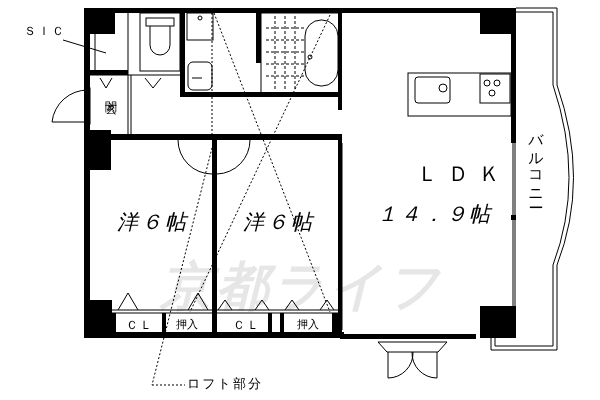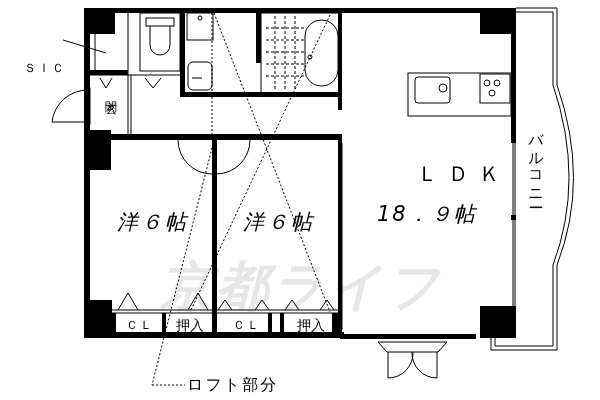--- a/index.html
+++ b/index.html
@@ -2,21 +2,21 @@
 <html><head>
   <meta charset="utf-8">
   <style>
     html, body { margin: 0; padding: 0; background: #ffffff; }
     body { width: 600px; height: 400px; overflow: hidden; position: relative; font-family: "DejaVu Sans", sans-serif; }
     svg { position: absolute; left: 0; top: 0; }
     .lbl { position: absolute; color: #000; white-space: nowrap; font-family: "DejaVu Sans", sans-serif; }
     .room-big { font-size: 21px; letter-spacing: 3px; font-style: italic; }
     .room-ldk { font-size: 21px; letter-spacing: 10px; margin-left: 24px; }
     .small { font-size: 12px; letter-spacing: 2px; }
-    .tiny { font-size: 14px; }
+    .tiny { font-size: 11px; }
     .vert { writing-mode: vertical-rl; text-orientation: upright; }
     .watermark { position: absolute; font-size: 52px; font-weight: bold; color: #e6e6e6; letter-spacing: 4px; font-style: italic; }
   </style>
 </head>
 <body>
 
 <div class="watermark" style="left:160px; top:252px;font-style:italic;">京都ライフ</div>
 
 <svg width="600" height="400" viewBox="0 0 600 400">
 
@@ -141,24 +141,24 @@
     <path d="M285 310 L 292 300 L 299 310"></path>
     <path d="M320 310 L 327 300 L 334 310"></path>
 
     <path d="M100 78 L 106 88 L 112 78"></path>
     <path d="M145 78 L 153 88 L 161 78"></path>
 
     <line x1="63" y1="40" x2="106" y2="53"></line>
   </g>
 </svg>
 
-<div class="lbl small" style="left:24px; top:23px;margin-top:37px;">ＳＩＣ</div>
+<div class="lbl small" style="left:24px; top:23px;">ＳＩＣ</div>
 <div class="lbl small vert" style="left:102px; top:92px; font-size:12px; letter-spacing:0;">玄関</div>
 <div class="lbl room-big" style="left:117px; top:208px;">洋６帖</div>
 <div class="lbl room-big" style="left:243px; top:208px;">洋６帖</div>
 <div class="lbl room-ldk" style="left:393px; top:160px;">ＬＤＫ</div>
-<div class="lbl room-big" style="left:377px; top:200px; letter-spacing:2px;">18．９帖</div>
+<div class="lbl room-big" style="left:377px; top:200px; letter-spacing:2px;">１４．９帖</div>
 <div class="lbl vert" style="left:526px; top:123px; font-size:15px; letter-spacing:2px;">バルコニー</div>
 <div class="lbl small" style="left:126px; top:317px;">ＣＬ</div>
 <div class="lbl tiny" style="left:176px; top:317px;">押入</div>
 <div class="lbl small" style="left:233px; top:317px;">ＣＬ</div>
 <div class="lbl tiny" style="left:297px; top:317px;">押入</div>
-<div class="lbl small" style="left:187px; top:375px; font-size:16px;">ロフト部分</div>
+<div class="lbl small" style="left:187px; top:375px; font-size:13px;">ロフト部分</div>
 
 </body></html>

